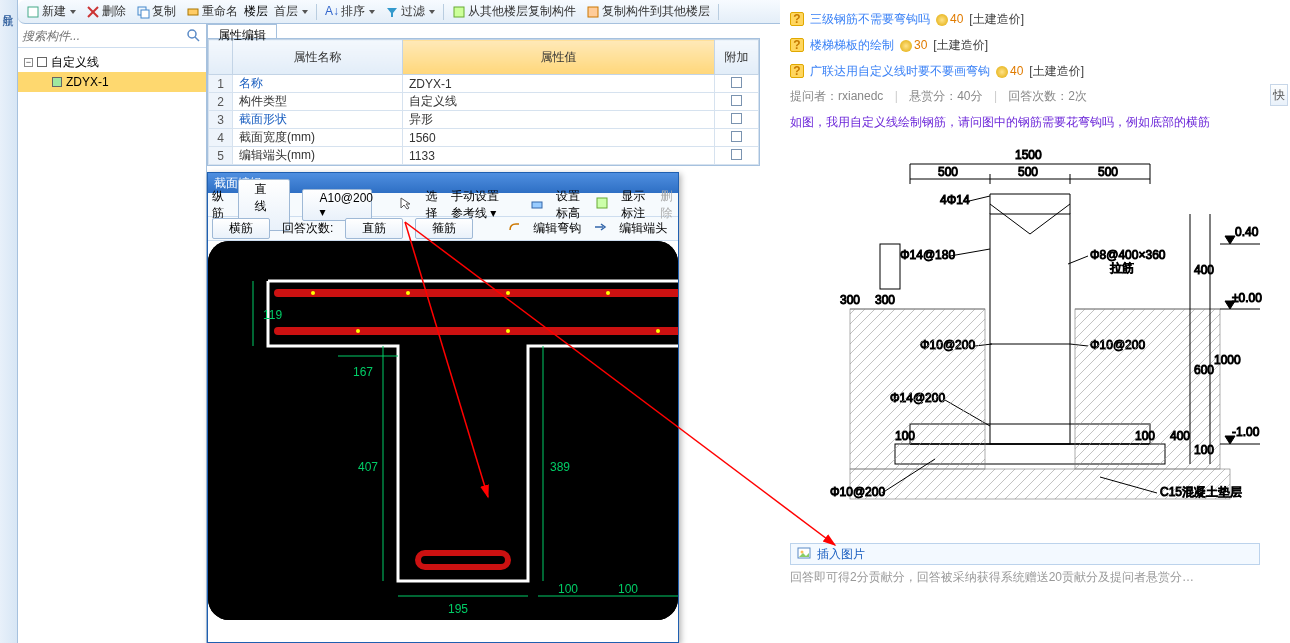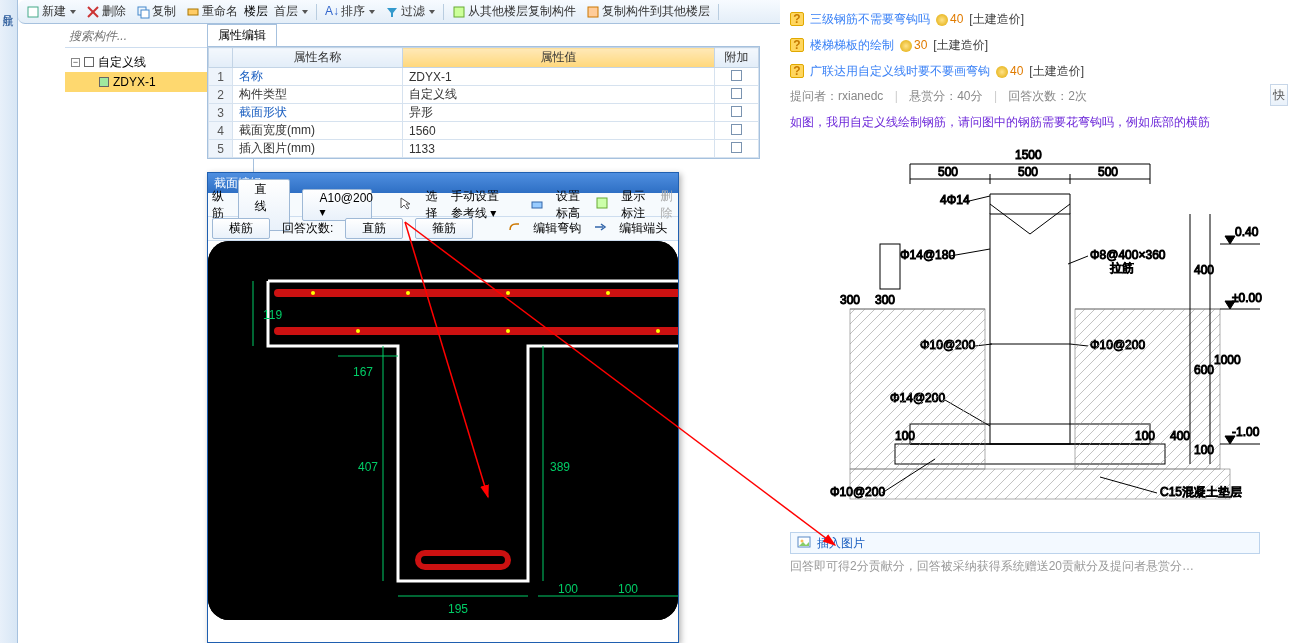--- a/index.html
+++ b/index.html
@@ -10,39 +10,39 @@
 .main-toolbar .tb-item { display: flex; align-items: center; gap: 2px; padding: 0 4px; color: #333; cursor: pointer; height: 20px; border-radius: 2px; }
 .main-toolbar .sep { width: 1px; height: 16px; background: #b9cde0; margin: 0 2px; }
 .tb-ico { display:inline-block; width:14px; height:14px; }
 .drop-arrow { width:0;height:0;border-left:3px solid transparent;border-right:3px solid transparent;border-top:4px solid #555; margin-left:2px;}
 
 
 .left-gutter { position:absolute; left:0; top:0; width:18px; height:643px; background:linear-gradient(90deg,#e8f0fa,#d7e6f5); border-right:1px solid #a6c1de;}
 .left-tab { writing-mode: vertical-rl; color:#2a5a9a; font-size:11px; padding-top:6px; text-align:center;}
 
 
-.left-panel { position:absolute; left:18px; top:24px; width:189px; height:619px; border-right:1px solid #a6c1de; background:#fff;margin-left:47px;}
+.left-panel { position:absolute; left:18px; top:24px; width:189px; height:619px; border-right:1px solid #a6c1de; background:#fff;}
 .search-row { display:flex; align-items:center; height:24px; border-bottom:1px solid #cdddef; padding:0 4px; }
 .search-row input { flex:1; border:none; outline:none; font-style:italic; color:#888; background:transparent;}
 .search-ico { width:16px; height:16px; color:#5a8ac6;}
 .tree { padding:4px 0; }
 .tree-node { display:flex; align-items:center; height:20px; padding-left:6px; cursor:pointer; gap:4px;}
 .tree-child { padding-left:34px; }
 .tree-sel { background:#fed86f; }
 .exp { width:9px;height:9px;border:1px solid #888; display:flex;align-items:center;justify-content:center; font-size:9px; line-height:7px; color:#444;}
 .sq { width:10px;height:10px; background:#fff; border:1px solid #666; }
 .sq.green { background:#9fe89f; }
 
 
 .center { position:absolute; left:207px; top:24px; width:553px; height:619px; }
-.prop-tab { height:22px; display:flex; }
+.prop-tab { height:14px; display:flex; }
 .prop-tab .tab { background:#fff; border:1px solid #a6c1de; border-bottom:none; padding:2px 10px; }
 .prop-grid { border:1px solid #a6c1de; background:#fff; }
 .prop-grid table { width:100%; border-collapse:collapse; }
-.prop-grid th { background:linear-gradient(#f4f8fd,#e2edf8); border:1px solid #c3d4e6; font-weight:normal; height:20px; color:#333;}
+.prop-grid th { background:linear-gradient(#f4f8fd,#e2edf8); border:1px solid #c3d4e6; font-weight:normal; height:35px; color:#333;}
 .prop-grid th.val { background:linear-gradient(#ffe9b8,#ffd77a); }
 .prop-grid td { border:1px solid #d6e2ef; height:18px; padding:0 6px; }
 .prop-grid td.idx { background:#eef4fb; text-align:center; width:24px; color:#555;}
 .prop-grid td.name { width:170px; color:#333;}
 .prop-grid td.name.link { color:#1b5fc0; }
 .prop-grid td.val { color:#333;}
 .prop-grid td.chk { width:44px; text-align:center;}
 .chkb { display:inline-block; width:11px;height:11px;border:1px solid #7a93b0;}
 
 
@@ -61,21 +61,21 @@
 .rel-q .qico { width:14px;height:14px; background:#ffd65e; border:1px solid #e0a800; border-radius:2px; color:#c77b00; font-weight:bold; text-align:center; line-height:12px;}
 .rel-q a { color:#3b82f6; text-decoration:none; }
 .rel-q .pts { color:#e07b00; display:flex; align-items:flex-end; gap:2px;}
 .rel-q .cat { color:#404040; }
 .coin { width:12px;height:12px;border-radius:50%; background:radial-gradient(#ffe38a,#e0a800); display:inline-block;}
 .meta { color:#888; margin:4px 0 8px 0;}
 .meta b { color:#888; font-weight:normal;}
 .meta .sep2 { margin:0 8px; color:#ccc;}
 .qtext { color:#6d28d9; line-height:1.6; margin-bottom:8px;}
 .diagram { width:480px; height:380px; border:none; margin-top:4px;}
-.insert-pic { margin-top:5px; width:470px; height:22px; border:1px solid #bcd3ec; background:#f3f9ff; display:flex; align-items:center; padding:0 6px; gap:6px; color:#1b5fc0; cursor:pointer;}
+.insert-pic { margin-top:16px; width:470px; height:22px; border:1px solid #bcd3ec; background:#f3f9ff; display:flex; align-items:center; padding:0 6px; gap:6px; color:#1b5fc0; cursor:pointer;}
 .footnote { color:#999; font-size:12px; margin-top:4px;}
 .side-btn { position:absolute; right:2px; top:84px; width:18px; height:22px; border:1px solid #c7d6e8; background:linear-gradient(#fdfefe,#e9f1fa); text-align:center; line-height:20px; color:#555; cursor:pointer;}
 
 svg text { font-family: Arial, sans-serif; }
 
 
 .arrows { position:absolute; left:0; top:0; width:1290px; height:643px; pointer-events:none; }
 </style>
 </head>
 <body>
@@ -203,21 +203,21 @@
             <td class="chk"><span class="chkb"></span></td>
           </tr>
           <tr>
             <td class="idx">4</td>
             <td class="name ">截面宽度(mm)</td>
             <td class="val">1560</td>
             <td class="chk"><span class="chkb"></span></td>
           </tr>
           <tr>
             <td class="idx">5</td>
-            <td class="name ">插入图片(mm)</td>
+            <td class="name ">编辑端头(mm)</td>
             <td class="val">1133</td>
             <td class="chk"><span class="chkb"></span></td>
           </tr>
         </tbody>
     </table>
   </div>
 
   <div class="sec-win">
     <div class="sec-title">截面编辑</div>
     <div class="sec-tb1">

